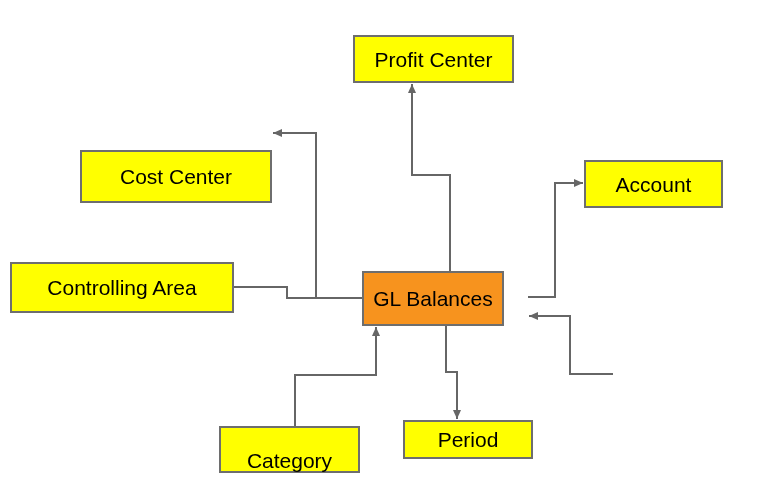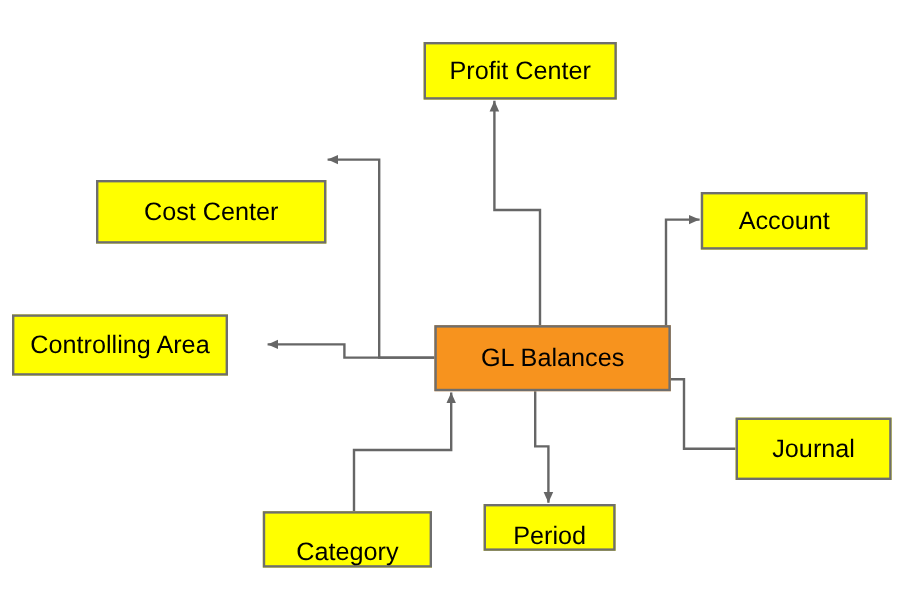--- a/index.html
+++ b/index.html
@@ -80,33 +80,30 @@
   </div>
 
   <div class="node" style="left:80px; top:107px; width:192px; height:53px;margin-top:43px;">
     <span>Cost Center</span>
   </div>
 
   <div class="node" style="left:584px; top:160px; width:139px; height:48px;">
     <span>Account</span>
   </div>
 
-  <div class="node" style="left:10px; top:262px; width:180px; height:51px;">
+  <div class="node" style="left:10px; top:262px; width:224px; height:51px;">
     <span>Controlling Area</span>
   </div>
 
-  <div class="node node--center" style="left:362px; top:271px; width:197px; height:55px;">
+  <div class="node node--center" style="left:362px; top:271px; width:142px; height:55px;">
     <span>GL Balances</span>
   </div>
 
-  <div class="node" style="left:613px; top:348px; width:130px; height:52px;">
-    <span>Journal</span>
-  </div>
 
   <div class="node" style="left:219px; top:426px; width:141px; height:47px;align-items:flex-end;">
     <span>Category</span>
   </div>
 
-  <div class="node" style="left:403px; top:420px; width:110px; height:39px;align-items:flex-end;">
+  <div class="node" style="left:403px; top:420px; width:130px; height:39px;">
     <span>Period</span>
   </div>
 
 </div>
 
 </body></html>

